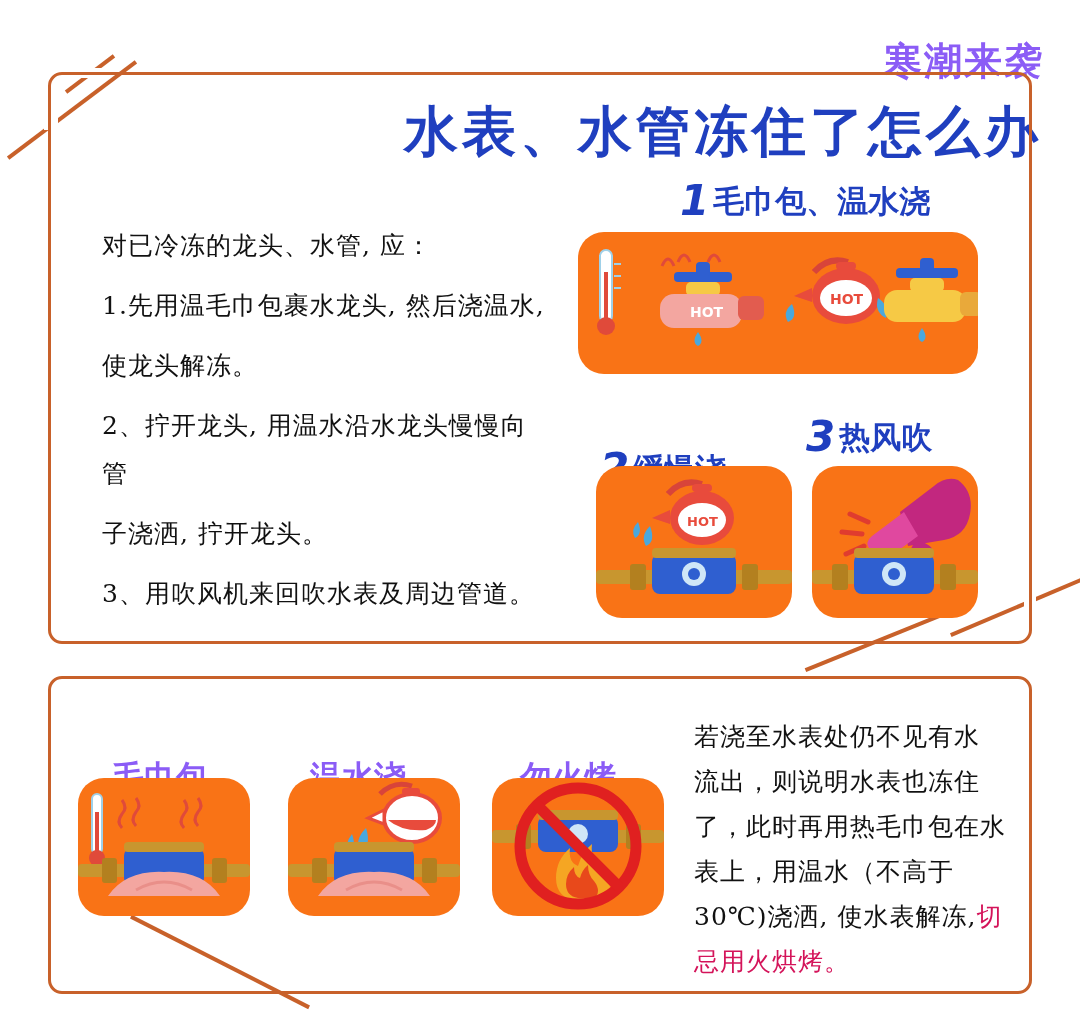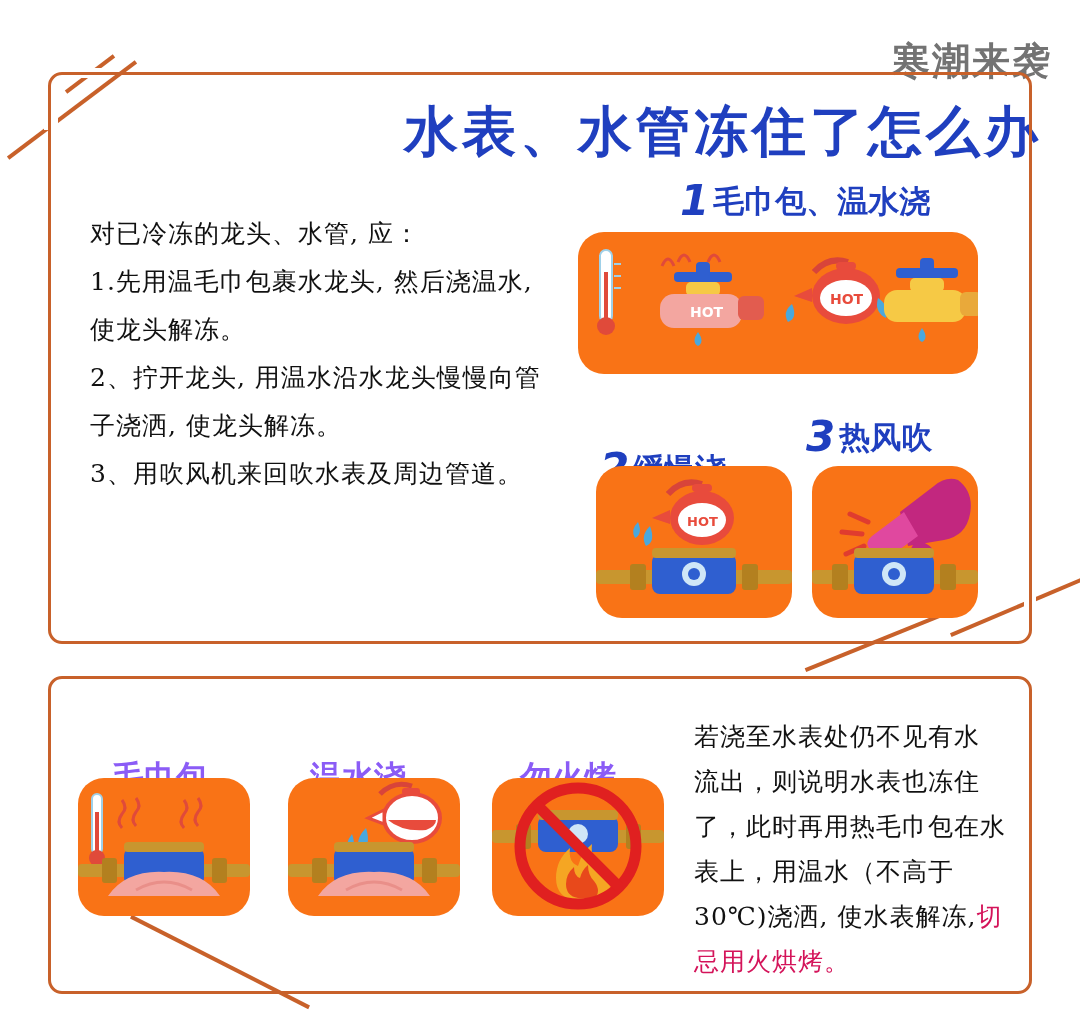--- a/index.html
+++ b/index.html
@@ -18,25 +18,25 @@
   
   .slash {
     position: absolute;
     background: #c8612a;
     transform-origin: center;
   }
 
   
   .headline-small {
     position: absolute;
-    right: 28px;
+    right: 36px;
     top: 36px;
     font-size: 38px;
     font-weight: bold;
-    color: #737373;
+    color: #8b5cf6;
     letter-spacing: 2px;
     font-family: "DejaVu Sans", sans-serif;
     white-space: nowrap;
   }
   .headline-big {
     position: absolute;
     right: 38px;
     top: 96px;
     font-size: 54px;
     font-weight: bold;
@@ -78,21 +78,21 @@
     position: absolute;
     left: 90px;
     top: 210px;
     width: 470px;
     font-family: "DejaVu Serif", serif;
     font-size: 25px;
     line-height: 48px;
     color: #111111;
     letter-spacing: 1px;
   }
-  .body-text p { margin: 0; }
+  .body-text p { margin: 12px; }
 
   
   .step-title {
     position: absolute;
     white-space: nowrap;
     font-family: "DejaVu Sans", sans-serif;
     font-weight: bold;
     color: #1f3fbf;
   }
   .step-num {
@@ -174,21 +174,21 @@
 <div class="headline-big">水表、水管冻住了怎么办</div>
 
 <div class="panel" id="panel-top"></div>
 <div class="panel" id="panel-bottom"></div>
 
 <div class="body-text">
   <p>对已冷冻的龙头、水管, 应：</p>
   <p>1.先用温毛巾包裹水龙头, 然后浇温水,</p>
   <p>使龙头解冻。</p>
   <p>2、拧开龙头, 用温水沿水龙头慢慢向管</p>
-  <p>子浇洒, 使龙头解冻。</p>
+  <p>子浇洒, 拧开龙头。</p>
   <p>3、用吹风机来回吹水表及周边管道。</p>
 </div>
 
 <div class="step-title" id="step1-title">
   <span class="step-num">1</span><span class="step-label">毛巾包、温水浇</span>
 </div>
 <div class="step-title" id="step2-title">
   <span class="step-num">2</span><span class="step-label">缓慢浇</span>
 </div>
 <div class="step-title" id="step3-title">

